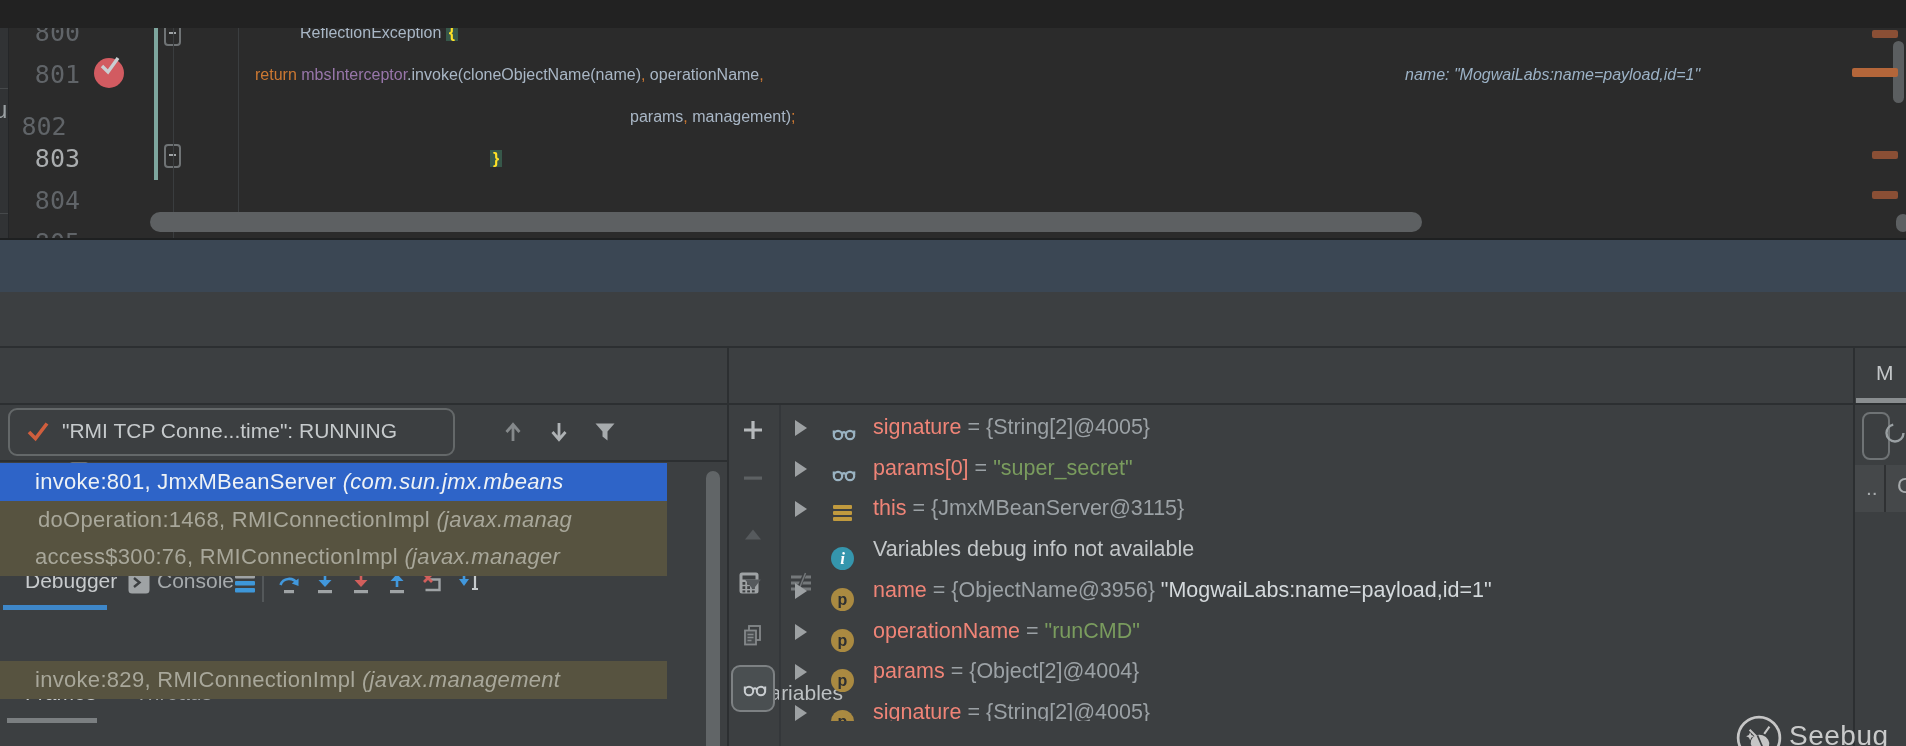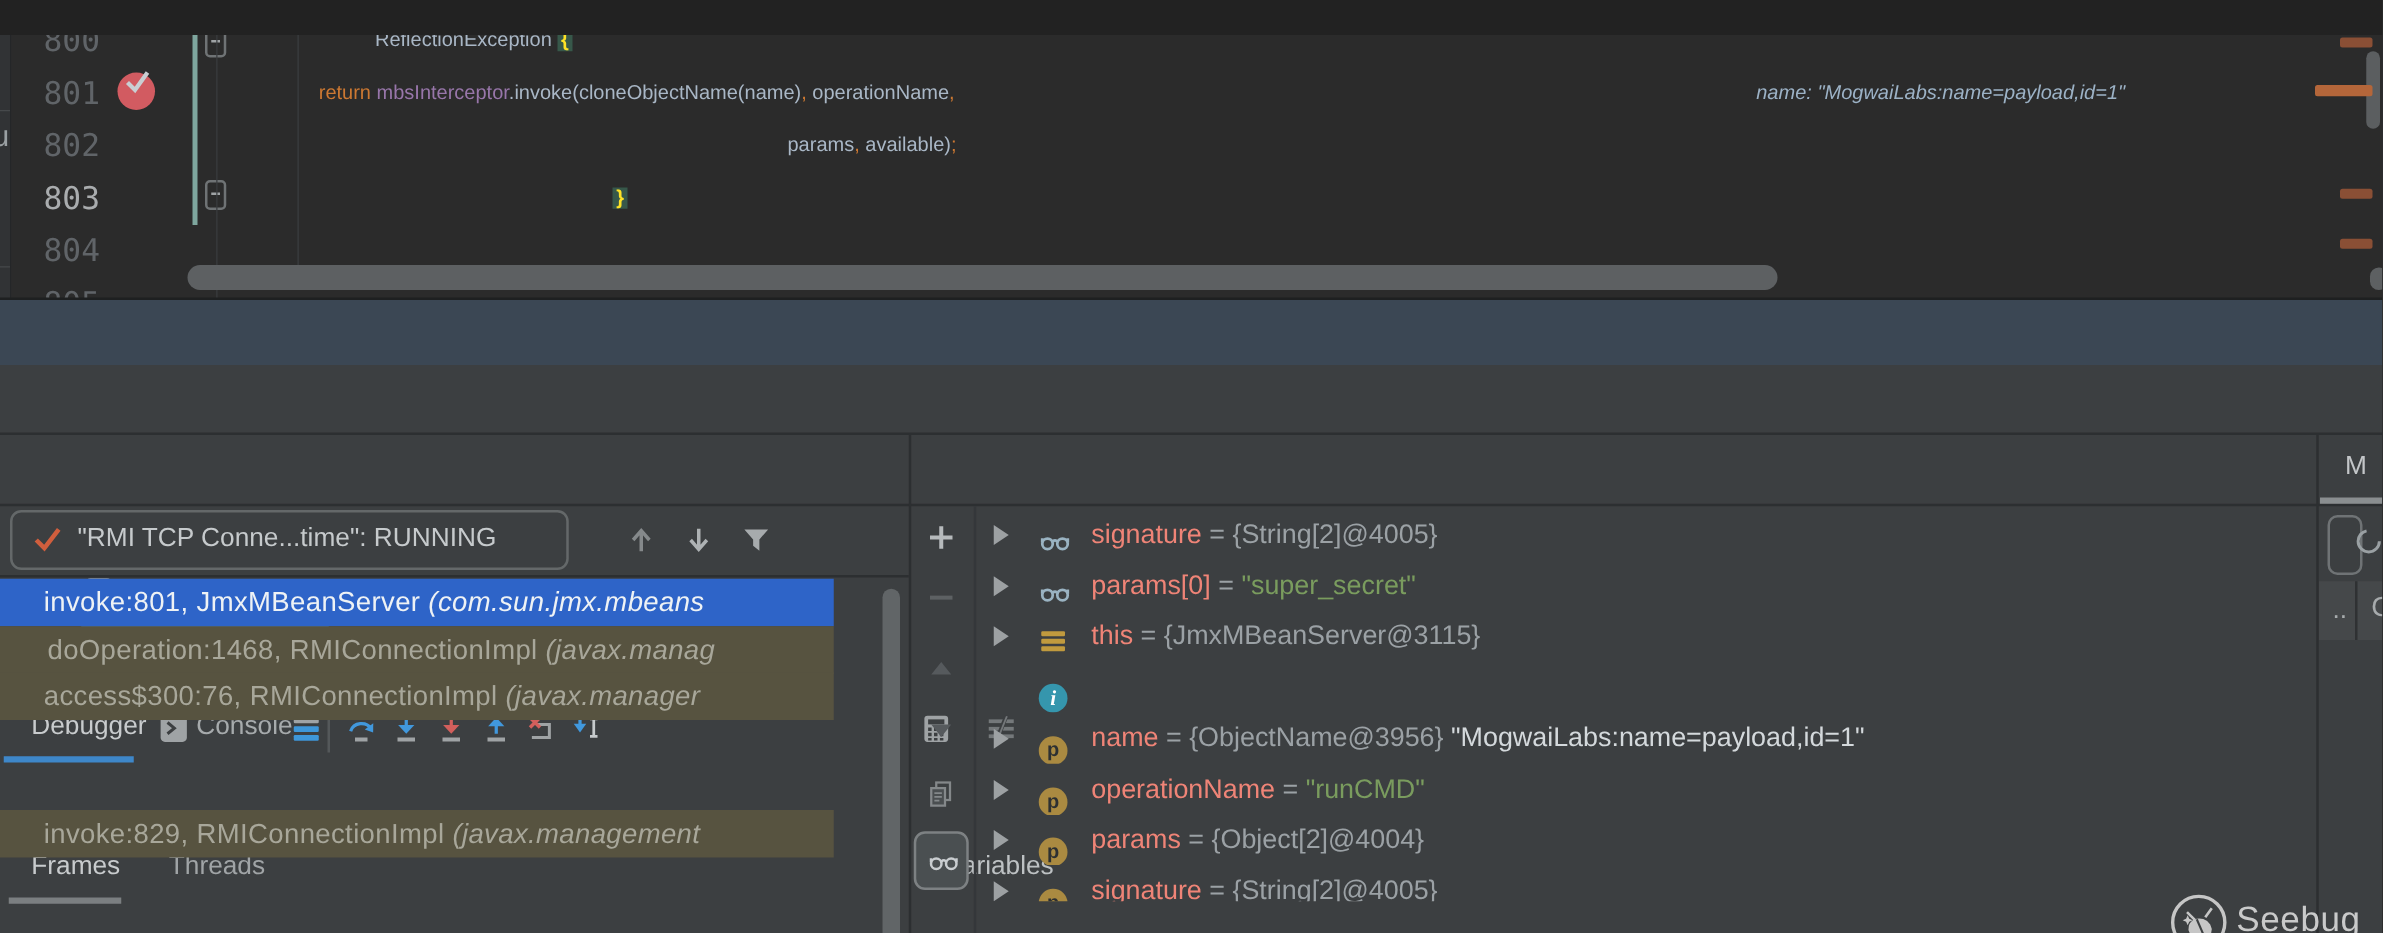--- a/index.html
+++ b/index.html
@@ -119,22 +119,22 @@
 
   <div id="editor" class="abs codefont">
     <div id="code-lines">
         <div class="gut-num" style="top: -16px;">800</div>
         <div class="fold-marker" style="top: -6px;"></div>
         <div class="code-text" style="left: 300px; top: -16px;"><span class="tk-plain">ReflectionException </span><span class="tk-brace">{</span></div>
         <div class="abs exec-row" style="top: 26px;"></div>
         <div class="gut-num" style="top: 26px;">801</div>
         <div class="code-text" style="left: 255px; top: 26px;"><span class="tk-kw">return </span><span class="tk-field">mbsInterceptor</span><span class="tk-plain">.invoke(cloneObjectName(name)</span><span class="tk-kw">,</span><span class="tk-plain"> operationName</span><span class="tk-kw">,</span></div>
         <div class="inlay" style="left: 1405px; top: 26px;">name: "MogwaiLabs:name=payload,id=1"</div>
-        <div class="gut-num" style="top: 68px;">802</div>
-        <div class="code-text" style="left: 630px; top: 68px;"><span class="tk-plain">params</span><span class="tk-kw">,</span><span class="tk-plain"> available)</span><span class="tk-kw">;</span></div>
+        <div class="gut-num" style="top: 78px; text-align: center;">802</div>
+        <div class="code-text" style="left: 630px; top: 68px;"><span class="tk-plain">params</span><span class="tk-kw">,</span><span class="tk-plain"> management)</span><span class="tk-kw">;</span></div>
         <div class="abs caret-row" style="top: 110px;"></div>
         <div class="gut-num active" style="top: 110px;">803</div>
         <div class="fold-marker" style="top: 116px;"></div>
         <div class="code-text" style="left: 490px; top: 110px;"><span class="tk-brace">}</span></div>
         <div class="gut-num" style="top: 152px;">804</div>
         <div class="gut-num" style="top: 194px;">805</div>
       </div>
     <div id="vcs-bar" class="abs"></div>
     <div id="gutter-line" class="abs"></div>
     <div id="indent-guide" class="abs"></div>
@@ -294,21 +294,21 @@
   <span class="fr-nav" style="left:592px;">
     <svg width="26" height="26">
         <path d="M3.5 4.5 H22.5 L15.5 12.5 V21.5 L10.5 17.5 V12.5 Z" fill="#a7abad"></path>
       </svg>
   </span>
   <div id="dropdown-border" class="abs"></div>
   <div id="frames-list" class="abs">
       <div class="frame-row sel" style="top: 1px;"><span>invoke:801, JmxMBeanServer </span><span class="pkg">(com.sun.jmx.mbeans</span></div>
       <div class="frame-row" style="top: 38.5px; padding-left: 38px;"><span>doOperation:1468, RMIConnectionImpl </span><span class="pkg">(javax.manag</span></div>
       <div class="frame-row" style="top: 76px;"><span>access$300:76, RMIConnectionImpl </span><span class="pkg">(javax.manager</span></div>
-      <div class="frame-row" style="top: 186px;"><span>invoke:829, RMIConnectionImpl </span><span class="pkg">(javax.management</span></div>
+      <div class="frame-row" style="top: 199px;"><span>invoke:829, RMIConnectionImpl </span><span class="pkg">(javax.management</span></div>
     </div>
   <div id="frames-scroll" class="abs"></div>
   <div id="panel-divider" class="abs"></div>
 
   <div id="side-icons">
       <span class="abs side-icon" style="top: 389px;"><svg width="26" height="26" viewBox="0 0 26 26">
           <path d="M13 4 V22 M4 13 H22" stroke="#b6babc" stroke-width="3.2"></path>
         </svg></span>
       <span class="abs side-icon" style="top: 437px;"><svg width="26" height="26" viewBox="0 0 26 26">
           <rect x="4" y="11.5" width="18" height="3.2" fill="#5d6163"></rect>
@@ -368,20 +368,21 @@
             <g fill="#c09a3e">
               <rect x="2" y="2" width="19" height="4" rx="1"></rect>
               <rect x="2" y="8" width="19" height="4" rx="1"></rect>
               <rect x="2" y="14" width="19" height="4" rx="1"></rect>
             </g>
           </svg></span>
         <div class="var-text"><span class="vn">this</span><span class="veq"> = </span><span class="vref">{JmxMBeanServer@3115}</span></div>
       </div>
       <div class="var-row" style="top: 124.1px;">
         <span class="var-icon"><span class="badge badge-i">i</span></span>
+        <div class="var-text"><span class="vinfo">Variables debug info not available</span></div>
       </div>
       <div class="var-row" style="top: 164.8px;">
         <div class="var-arrow"></div>
         <span class="var-icon"><span class="badge badge-p">p</span></span>
         <div class="var-text"><span class="vn">name</span><span class="veq"> = </span><span class="vref">{ObjectName@3956}</span><span class="vextra"> "MogwaiLabs:name=payload,id=1"</span></div>
       </div>
       <div class="var-row" style="top: 205.5px;">
         <div class="var-arrow"></div>
         <span class="var-icon"><span class="badge badge-p">p</span></span>
         <div class="var-text"><span class="vn">operationName</span><span class="veq"> = </span><span class="vstr">"runCMD"</span></div>

